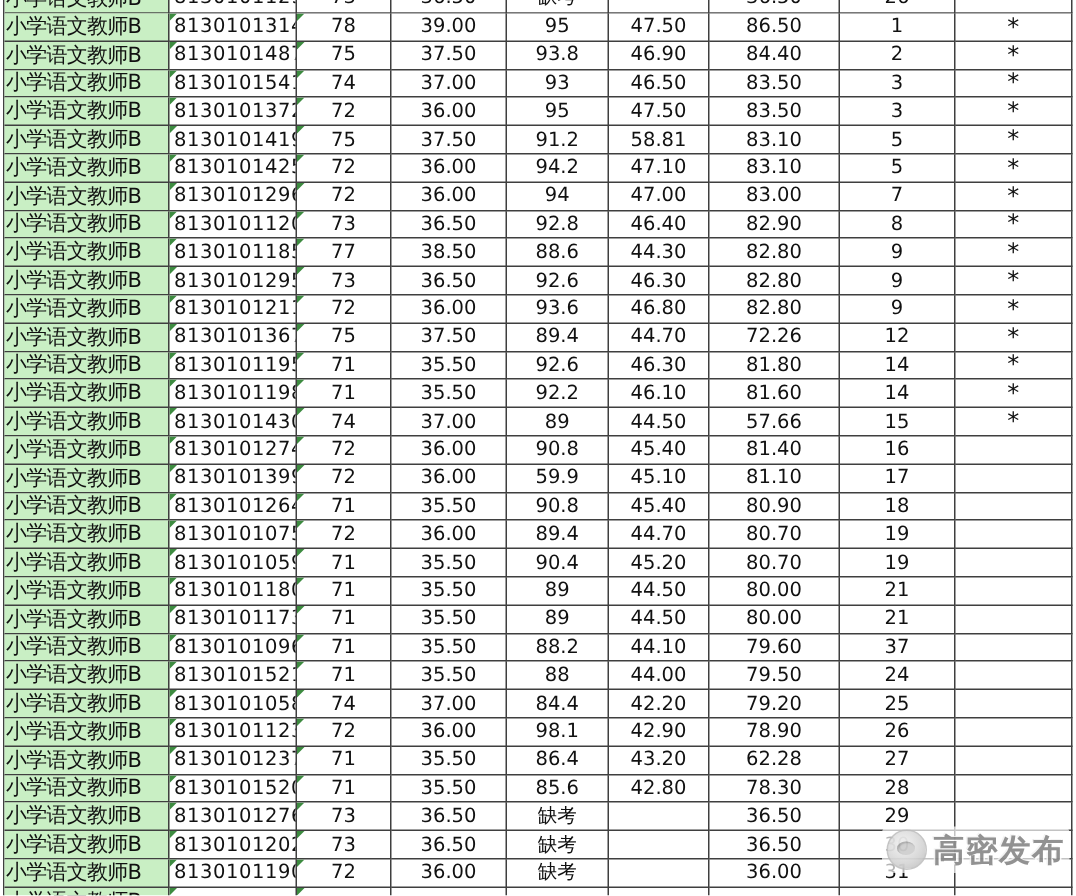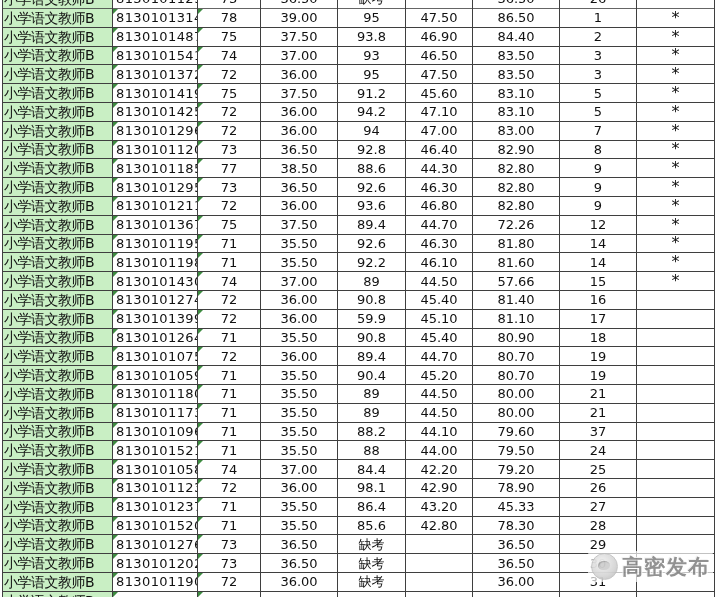--- a/index.html
+++ b/index.html
@@ -108,21 +108,21 @@
         <div class="cell c6">83.50</div>
         <div class="cell c7">3</div>
         <div class="cell c8">*</div>
       </div>
       <div class="row">
         <div class="cell c0">小学语文教师B</div>
         <div class="cell c1"><span class="tri"></span>8130101419</div>
         <div class="cell c2"><span class="tri"></span>75</div>
         <div class="cell c3">37.50</div>
         <div class="cell c4">91.2</div>
-        <div class="cell c5">45.60</div>
+        <div class="cell c5">58.81</div>
         <div class="cell c6">83.10</div>
         <div class="cell c7">5</div>
         <div class="cell c8">*</div>
       </div>
       <div class="row">
         <div class="cell c0">小学语文教师B</div>
         <div class="cell c1"><span class="tri"></span>8130101425</div>
         <div class="cell c2"><span class="tri"></span>72</div>
         <div class="cell c3">36.00</div>
         <div class="cell c4">94.2</div>
@@ -351,21 +351,21 @@
         <div class="cell c7">26</div>
         <div class="cell c8"></div>
       </div>
       <div class="row">
         <div class="cell c0">小学语文教师B</div>
         <div class="cell c1"><span class="tri"></span>8130101237</div>
         <div class="cell c2"><span class="tri"></span>71</div>
         <div class="cell c3">35.50</div>
         <div class="cell c4">86.4</div>
         <div class="cell c5">43.20</div>
-        <div class="cell c6">45.33</div>
+        <div class="cell c6">62.28</div>
         <div class="cell c7">27</div>
         <div class="cell c8"></div>
       </div>
       <div class="row">
         <div class="cell c0">小学语文教师B</div>
         <div class="cell c1"><span class="tri"></span>8130101520</div>
         <div class="cell c2"><span class="tri"></span>71</div>
         <div class="cell c3">35.50</div>
         <div class="cell c4">85.6</div>
         <div class="cell c5">42.80</div>

